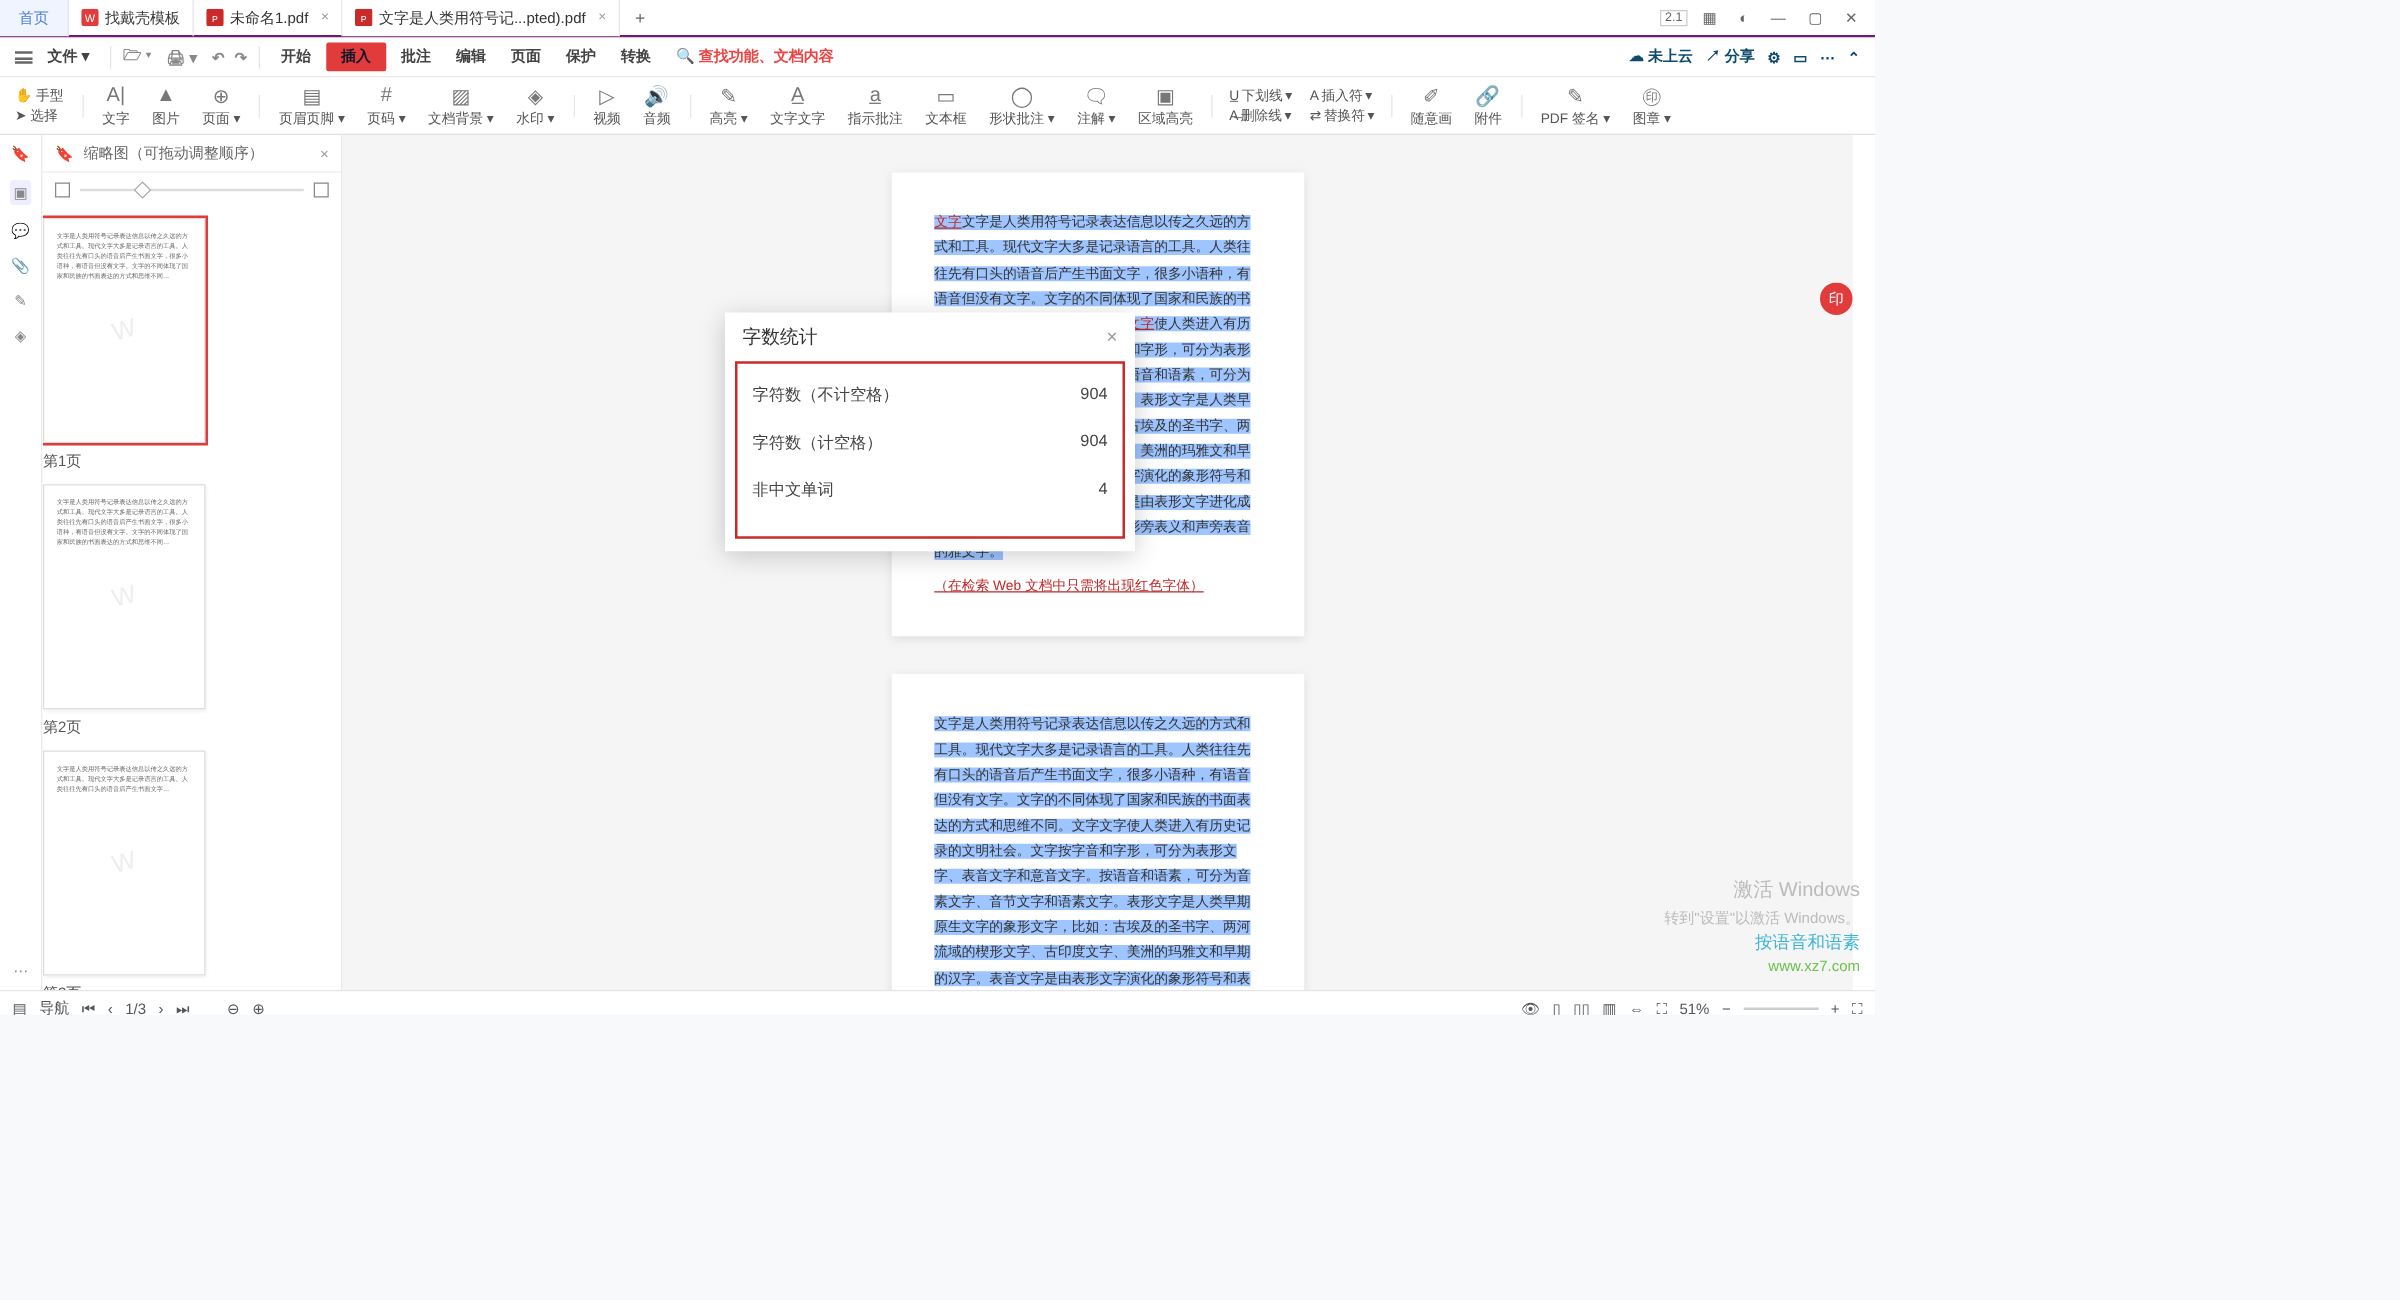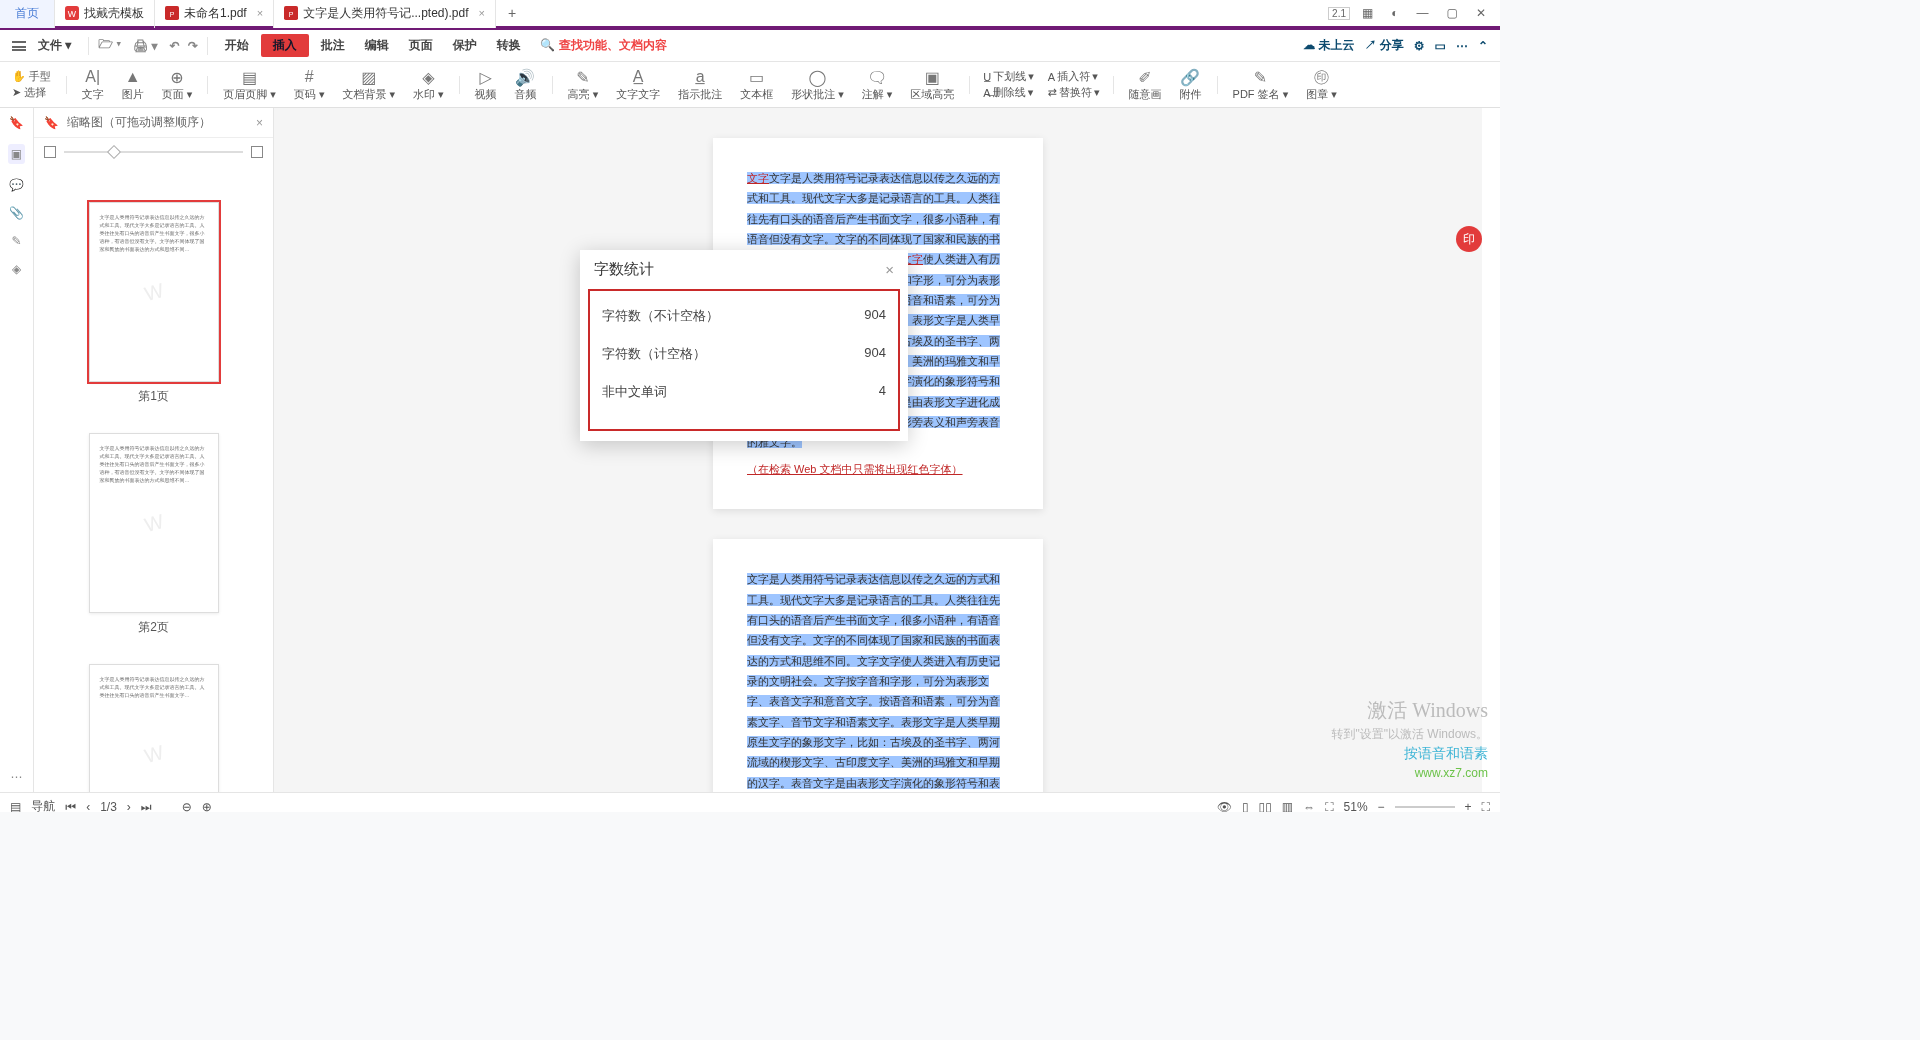--- a/index.html
+++ b/index.html
@@ -1,17 +1,17 @@
 <!DOCTYPE html>
 <html><head>
 <meta charset="utf-8">
 <style>
 *{box-sizing:border-box;margin:0;padding:0;font-family:"Microsoft YaHei",sans-serif;}
 body{background:#f8f9fa;width:1500px;height:812px;position:relative;font-size:12px;color:#333;}
-.titlebar{height:30px;background:#fff;display:flex;align-items:center;border-bottom:4px solid #701a75;}
+.titlebar{height:30px;background:#fff;display:flex;align-items:center;border-bottom:2px solid #701a75;}
 .tab{display:flex;align-items:center;padding:0 10px;height:30px;border-right:1px solid #e5e5e5;cursor:pointer;}
 .tab.home{width:55px;justify-content:center;color:#4a7dd6;background:#f0f4ff;}
 .tab.active{background:#fff;}
 .tab .ico{width:14px;height:14px;margin-right:5px;}
 .tab .x{margin-left:10px;color:#999;font-size:11px;}
 .newtab{padding:0 12px;color:#666;font-size:14px;}
 .winctl{margin-left:auto;display:flex;align-items:center;gap:6px;padding-right:8px;}
 .winctl span{padding:2px 6px;color:#666;}
 .winctl .badge{border:1px solid #ccc;font-size:10px;padding:0 3px;}
 .menubar{height:32px;background:#fff;display:flex;align-items:center;padding:0 12px;gap:4px;border-bottom:1px solid #e5e5e5;font-weight:bold;}
@@ -31,40 +31,40 @@
 .leftstrip{width:34px;background:#fff;border-right:1px solid #e5e5e5;display:flex;flex-direction:column;align-items:center;padding-top:8px;gap:14px;color:#888;}
 .leftstrip .dots{margin-top:auto;margin-bottom:8px;}
 .sidepanel{width:240px;background:#fff;border-right:1px solid #e5e5e5;display:flex;flex-direction:column;}
 .sp-head{height:30px;display:flex;align-items:center;padding:0 10px;border-bottom:1px solid #eee;}
 .sp-head .t{color:#666;font-size:12px;margin-left:8px;}
 .sp-head .close{margin-left:auto;color:#999;}
 .sp-slider{height:28px;display:flex;align-items:center;padding:0 10px;gap:8px;}
 .sp-slider .line{flex:1;height:2px;background:#ddd;position:relative;}
 .sp-slider .knob{position:absolute;left:25%;top:-4px;width:10px;height:10px;border:1px solid #aaa;background:#fff;transform:rotate(45deg);}
 .thumbs{flex:1;overflow:auto;padding:8px 0;}
-.thumb-wrap{display:flex;flex-direction:column;align-items:center;margin-bottom:10px;margin-top:28px;}
+.thumb-wrap{display:flex;flex-direction:column;align-items:flex-start;margin-bottom:10px;}
 .thumb{width:130px;height:180px;background:#fff;border:1px solid #ddd;box-shadow:0 1px 3px rgba(0,0,0,.08);padding:10px;font-size:5px;line-height:1.6;color:#666;position:relative;overflow:hidden;}
 .thumb.sel{outline:2px solid #e23b3b;}
 .thumb .wm{position:absolute;top:50%;left:50%;transform:translate(-50%,-50%) rotate(-15deg);color:#eee;font-size:20px;pointer-events:none;}
 .thumb-label{margin-top:6px;font-size:12px;color:#555;}
 .canvas{flex:1;background:#f5f5f5;display:flex;flex-direction:column;align-items:center;overflow:auto;padding:30px 0;gap:30px;position:relative;}
 .page{width:330px;background:#fff;box-shadow:0 2px 8px rgba(0,0,0,.1);padding:30px 34px;font-size:11px;line-height:1.85;color:#333;position:relative;}
 .page .hl{background:#9ec5ff;}
 .page .red{color:#c02727;text-decoration:underline;}
 .rightstrip{width:18px;display:flex;justify-content:center;padding-top:10px;}
 .redfab{position:absolute;right:18px;top:118px;width:26px;height:26px;background:#e23b3b;border-radius:50%;color:#fff;display:flex;align-items:center;justify-content:center;font-size:12px;}
 .statusbar{height:28px;background:#fff;border-top:1px solid #e5e5e5;display:flex;align-items:center;padding:0 10px;font-size:12px;color:#555;gap:10px;}
 .statusbar .right{margin-left:auto;display:flex;align-items:center;gap:10px;}
 .dialog{position:absolute;left:580px;top:250px;width:328px;background:#fff;box-shadow:0 4px 20px rgba(0,0,0,.2);}
 .dlg-head{display:flex;align-items:center;padding:10px 14px;font-size:15px;color:#333;}
 .dlg-head .close{margin-left:auto;color:#999;cursor:pointer;}
 .dlg-body{border:2px solid #c92a2a;margin:0 8px 10px;padding:6px 10px 18px;}
 .dlg-row{display:flex;justify-content:space-between;padding:10px 2px;font-size:13px;color:#444;}
 .watermark-area{position:absolute;right:12px;bottom:30px;text-align:right;color:#bbb;font-size:12px;line-height:1.5;}
-.watermark-area .win{font-size:20px;font-family:Liberation Serif, serif;}
+.watermark-area .win{font-size:16px;}
 .watermark-area .logo{color:#3fb5d6;font-size:14px;}
 .iconsq{display:inline-block;width:12px;height:12px;border:1px solid #888;}
 .ham{display:inline-block;width:14px;height:10px;border-top:2px solid #666;border-bottom:2px solid #666;position:relative;}
 .ham::before{content:"";position:absolute;top:3px;left:0;right:0;height:2px;background:#666;}
 svg{display:block;}
 </style>
 </head>
 <body>
 
 <div class="titlebar">

